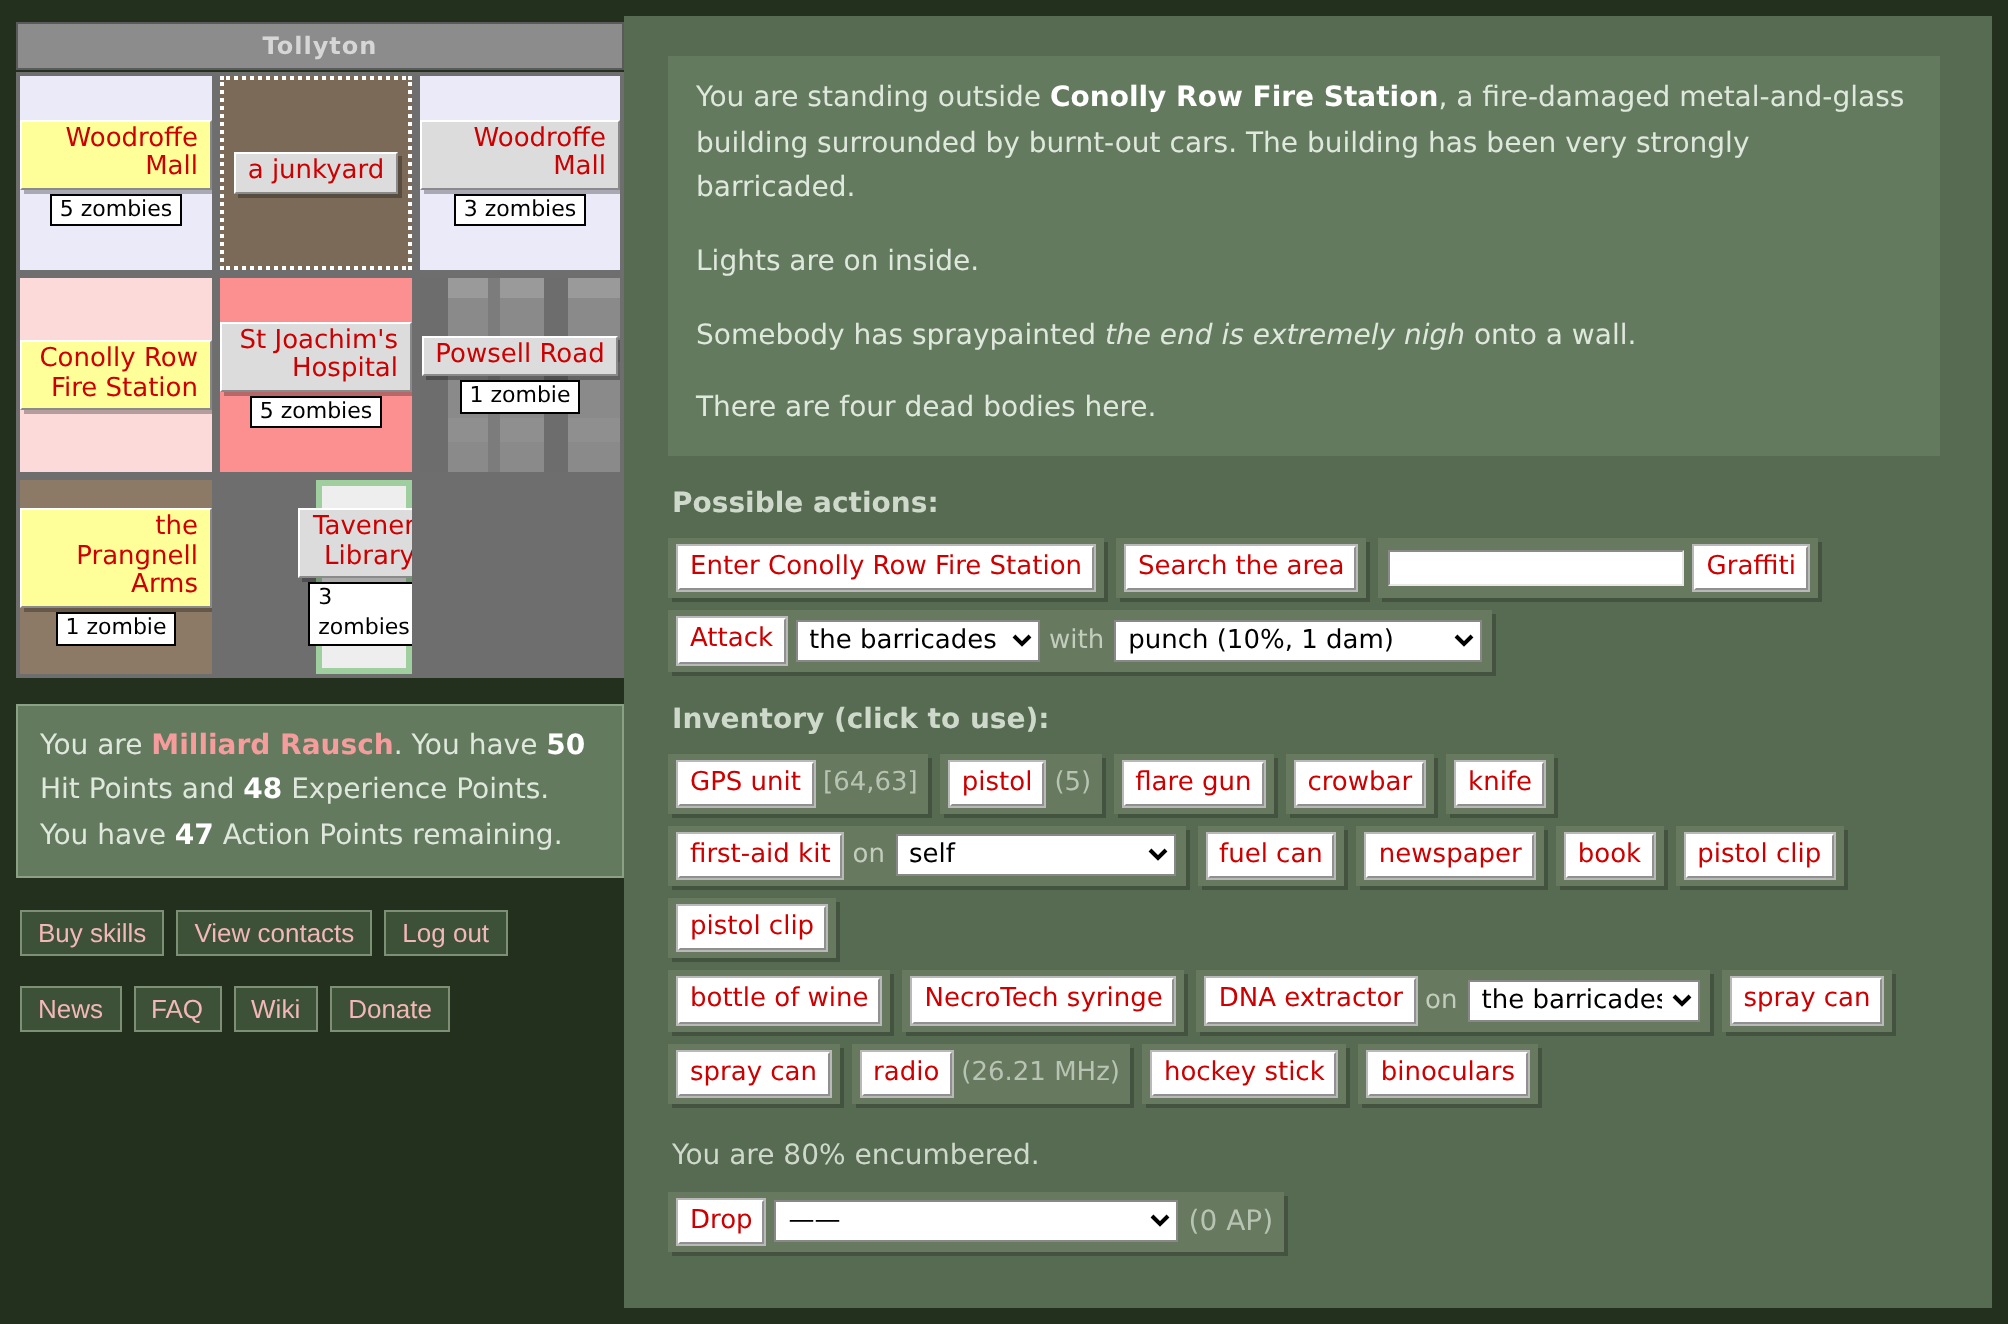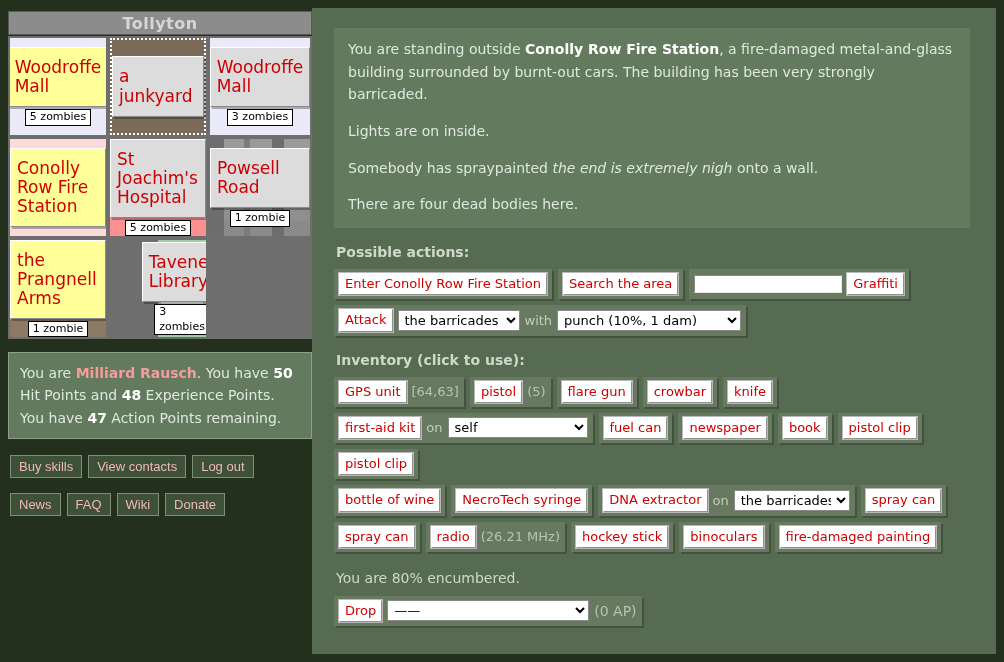--- a/index.html
+++ b/index.html
@@ -15,21 +15,21 @@
 
   
   .left{position:absolute;left:0;top:0;width:320px;height:662px;}
 
   .maphead{
     position:absolute;left:8px;top:11px;width:304px;height:24px;
     background:#8c8c8c;
     border:1px solid #5a5a5a;
     box-sizing:border-box;
     color:#d6d6d6;
-    font-size:16px;font-weight:bold;
+    font-size:12px;font-weight:bold;
     display:flex;align-items:center;justify-content:center;
     letter-spacing:.5px;
   }
 
   .mapgrid{
     position:absolute;left:8px;top:36px;width:304px;height:303px;
     background:#6e6e6e;
     display:grid;
     grid-template-columns:100px 100px 104px;
     grid-template-rows:101px 101px 101px;
@@ -61,24 +61,24 @@
   .litgreen{border:3px solid #9fcf9f;margin-left:48px;}
 
   .plaque{
     background:#dcdcdc;
     color:#cc0000;
     border-top:1px solid #ffffff;
     border-left:1px solid #ffffff;
     border-right:1px solid #8a8a8a;
     border-bottom:1px solid #8a8a8a;
     box-shadow:2px 2px 0 rgba(0,0,0,.28);
-    padding:10px 6px;
-    text-align:left;
+    padding:2px 6px;
+    text-align:right;
     line-height:1.12;
-    font-size:17px;
+    font-size:13px;
     max-width:88px;
   }
   .plaque.yellow{background:#ffff99;}
 
   .zbadge{
     margin-top:2px;
     background:#ffffff;
     color:#000000;
     border:1px solid #000000;
     font-size:11px;
@@ -357,23 +357,20 @@
           <div class="grp">
             <button class="ubtn">radio</button>
             <span class="qty">(26.21 MHz)</span>
           </div>
           <div class="grp">
             <button class="ubtn">hockey stick</button>
           </div>
           <div class="grp">
             <button class="ubtn">binoculars</button>
           </div>
-          <div class="grp">
-            <button class="ubtn">fire-damaged painting</button>
-          </div>
         </div>
       </div>
 
     <div class="encum">You are 80% encumbered.</div>
 
     <div class="rowwrap">
       <div class="grp">
         <button class="ubtn">Drop</button>
         <select class="usel" style="width:202px;" id="drop-select"><option>——</option></select>
         <span class="apnote">(0 AP)</span>

